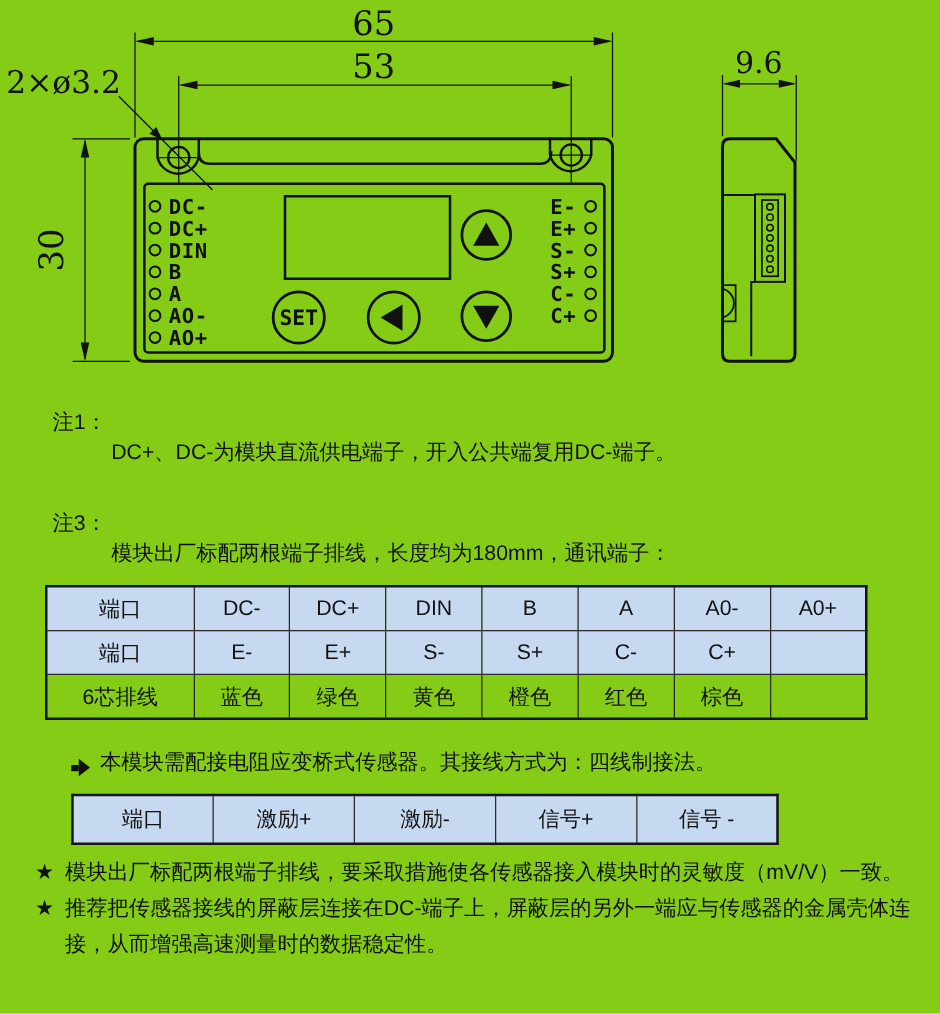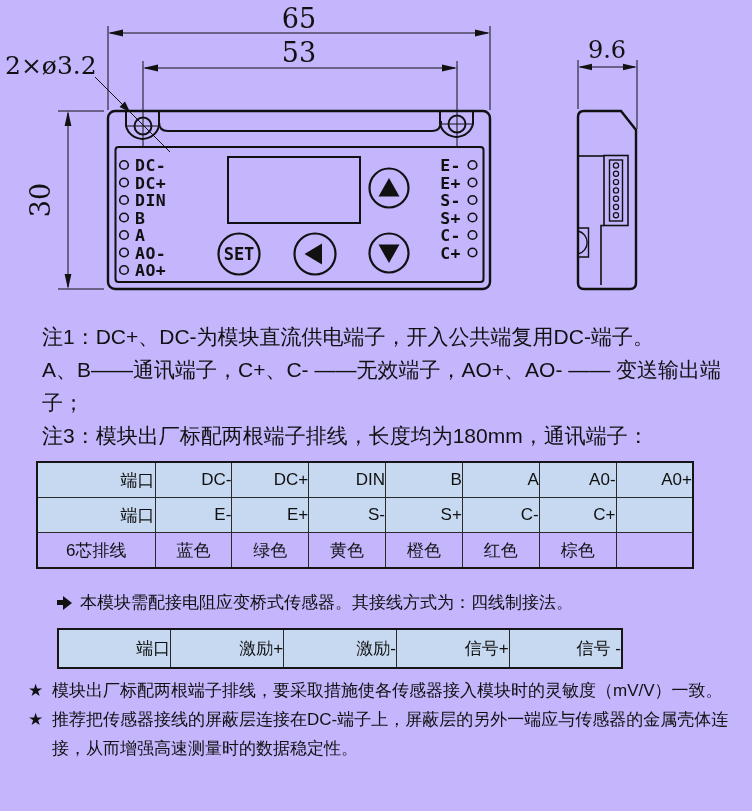--- a/index.html
+++ b/index.html
@@ -1,37 +1,37 @@
 <!DOCTYPE html>
 <html><head>
 <meta charset="utf-8">
 <style>
   html,body{margin:0;padding:0;background:#ffffff;}
   body{font-family:"Liberation Sans",sans-serif;color:#111;}
-  .page{position:relative;width:752px;height:811px;background:#c4b5fd;overflow:hidden;}
+  .page{position:relative;width:752px;height:811px;background:#84cc16;overflow:hidden;}
   svg text{fill:#111;}
   .dimtxt{font-family:"DejaVu Serif",serif;font-size:27px;}
   .dimtxt-s{font-family:"DejaVu Serif",serif;font-size:24px;}
   .holetxt{font-family:"DejaVu Serif",serif;font-size:25px;}
   .termtxt{font-family:"DejaVu Sans Mono",monospace;font-size:16.5px;font-weight:600;letter-spacing:.5px;}
   .settxt{font-family:"DejaVu Sans Mono",monospace;font-size:17px;font-weight:700;}
 
-  .notes{margin:14px 0 0 42px;font-size:21px;line-height:33px;}
+  .notes{margin:14px 0 0 42px;font-size:17px;line-height:33px;}
   .note{display:flex;}
   .note-label{flex:0 0 47px;white-space:nowrap;}
-  .note-body{flex:1;}
+  .note-body{flex:1;margin-top:24px;}
 
   table{border-collapse:collapse;table-layout:fixed;}
   .t1{margin:9px 0 0 36px;width:658px;border:2px solid #151515;}
   .t1 td{border:1px solid #2a2a2a;height:34px;text-align:center;font-size:17px;padding:0;}
   .t2{margin:14px 0 0 57px;width:566px;border:2px solid #151515;}
   .t2 td{border:1px solid #2a2a2a;height:37px;text-align:center;font-size:17px;padding:0;}
-  tr.hdr td{background:#c6d9f0;text-align:right;}
-
-  .sensor-line{margin:22px 0 4px 57px;display:flex;align-items:center;font-size:17px;}
+  tr.hdr td{background:#c6d9f0;}
+
+  .sensor-line{margin:22px 0 4px 57px;display:flex;align-items:flex-end;font-size:17px;}
   .arrow-bullet{position:relative;width:16px;height:14px;margin-right:7px;flex:0 0 16px;}
   .arrow-bullet::before{content:"";position:absolute;left:0;top:4.5px;width:6px;height:5px;background:#111;}
   .arrow-bullet::after{content:"";position:absolute;left:6px;top:0;width:0;height:0;
     border-left:9px solid #111;border-top:7px solid transparent;border-bottom:7px solid transparent;}
 
   .stars{margin:7px 0 0 28px;font-size:17px;line-height:29px;}
   .star{display:flex;}
   .star-bullet{flex:0 0 24px;}
   .star-text{flex:1;max-width:700px;}
 </style>
@@ -156,21 +156,20 @@
   </svg>
 
   
   <div class="notes">
     <div class="note">
       <div class="note-label">注1：</div>
       <div class="note-body">DC+、DC-为模块直流供电端子，开入公共端复用DC-端子。</div>
     </div>
     <div class="note">
       <div class="note-body">
-        <div>A、B——通讯端子，C+、C- ——无效端子，AO+、AO- —— 变送输出端子；</div>
       </div>
     </div>
     <div class="note">
       <div class="note-label">注3：</div>
       <div class="note-body">模块出厂标配两根端子排线，长度均为180mm，通讯端子：</div>
     </div>
   </div>
 
   
   <table class="t1">

